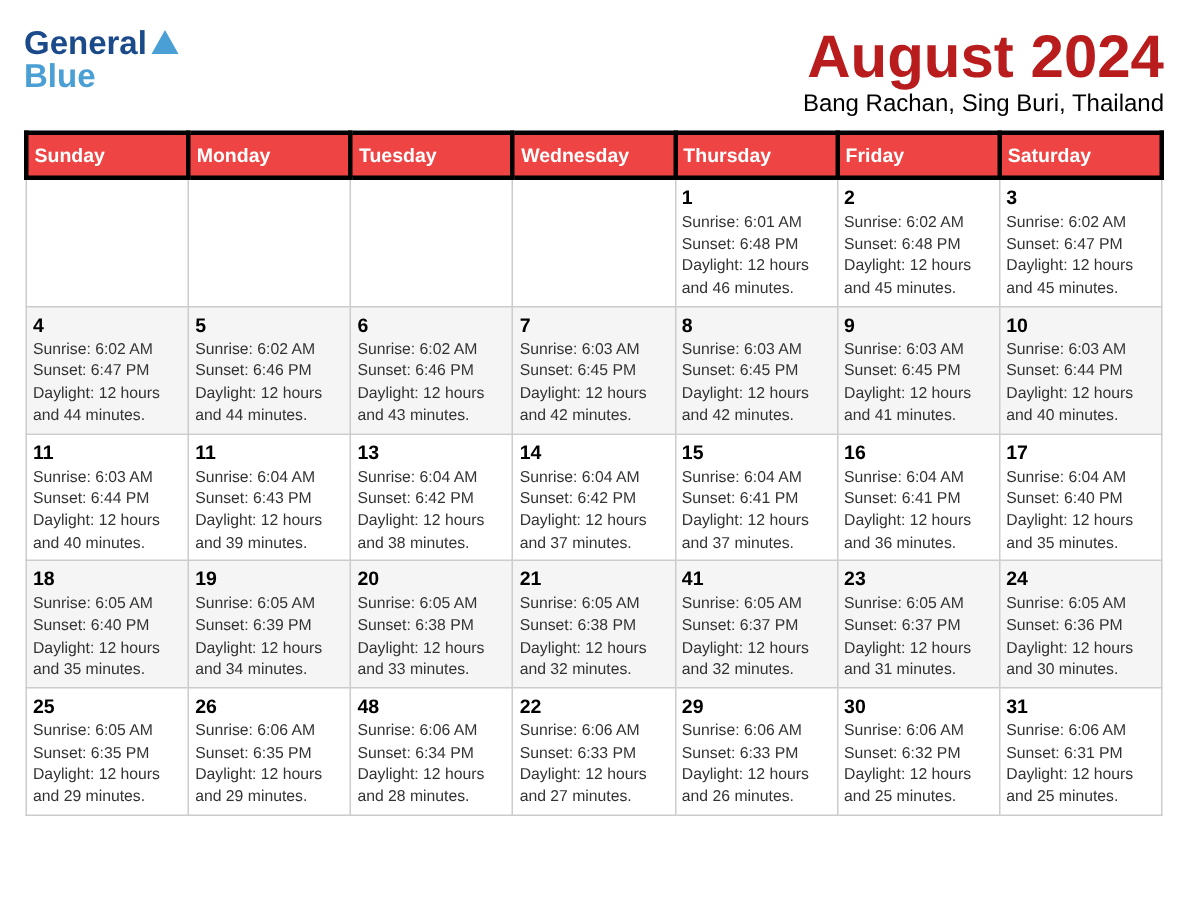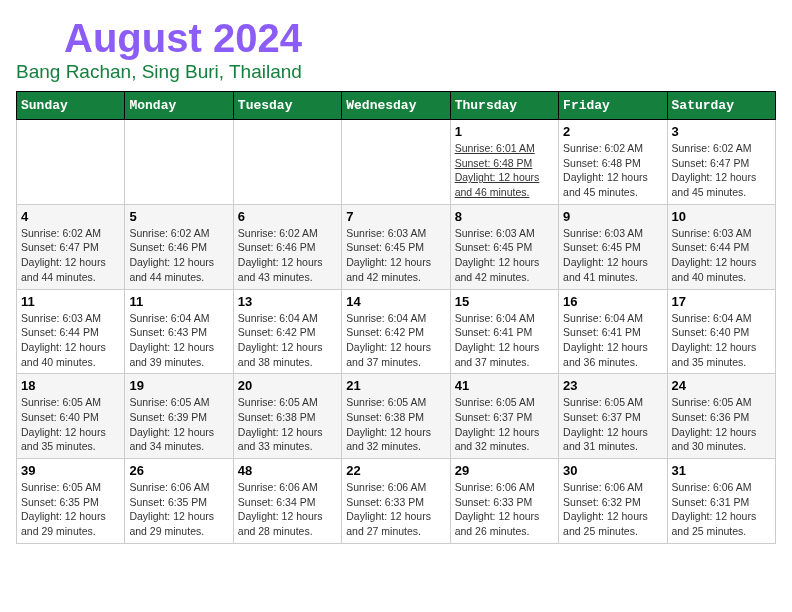--- a/index.html
+++ b/index.html
@@ -20,39 +20,38 @@
       display: flex;
       flex-direction: column;
       align-items: flex-start;
     }
     .title-section {
       text-align: right;
     }
     .month-title {
       font-size: 40px;
       font-weight: bold;
-      color: #8b5cf6;
+      color: #b91c1c;
     }
     .location-title {
-      font-size: 19px;
-      color: #15803d;
+      font-size: 16px;
+      color: #000000;
     }
     table {
       width: 100%;
       border-collapse: collapse;
       font-size: 11px;
     }
     thead th {
-      background: #15803d;
+      background: #ef4444;
       color: #fff;
       padding: 6px 4px;
       text-align: left;
       font-size: 13px;
-      border: 1px solid #000000;
-      font-family: Liberation Mono, monospace;
+      border: 3px solid #000000;
     }
     td {
       border: 1px solid #ccc;
       vertical-align: top;
       padding: 4px;
       width: calc(100% / 7);
       min-height: 80px;
       background: #fff;
     }
     tr:nth-child(even) td {
@@ -70,20 +69,29 @@
       line-height: 1.4;
     }
     .empty-cell {
       background: #fff !important;
     }
   </style>
 </head>
 <body>
 
 <div class="header-section">
+  <div class="logo">
+    <div style="display:flex;align-items:center;">
+      <span style="font-size:22px;font-weight:bold;color:#1a4a8a;">General</span>
+      <svg width="22" height="22" viewBox="0 0 22 22" style="margin-left:1px;">
+        <polygon points="11,2 20,18 2,18" fill="#4a9fd4"></polygon>
+      </svg>
+    </div>
+    <span style="font-size:22px;font-weight:bold;color:#4a9fd4;display:block;margin-top:-4px;">Blue</span>
+  </div>
   <div class="title-section">
     <div class="month-title">August 2024</div>
     <div class="location-title">Bang Rachan, Sing Buri, Thailand</div>
   </div>
 </div>
 
 <table>
   <thead>
     <tr id="days-header">
         <th>Sunday</th>
@@ -96,21 +104,21 @@
       </tr>
   </thead>
   <tbody id="calendar-body">
       <tr>
         <td class="empty-cell"></td>
         <td class="empty-cell"></td>
         <td class="empty-cell"></td>
         <td class="empty-cell"></td>
         <td>
           <span class="day-number">1</span>
-          <div class="day-info" style="white-space: pre-line; text-decoration: underline;">Sunrise: 6:01 AM
+          <div class="day-info" style="white-space: pre-line;">Sunrise: 6:01 AM
 Sunset: 6:48 PM
 Daylight: 12 hours
 and 46 minutes.</div>
         </td>
         <td>
           <span class="day-number">2</span>
           <div class="day-info" style="white-space: pre-line;">Sunrise: 6:02 AM
 Sunset: 6:48 PM
 Daylight: 12 hours
 and 45 minutes.</div>
@@ -271,21 +279,21 @@
         <td>
           <span class="day-number">24</span>
           <div class="day-info" style="white-space: pre-line;">Sunrise: 6:05 AM
 Sunset: 6:36 PM
 Daylight: 12 hours
 and 30 minutes.</div>
         </td>
       </tr>
       <tr>
         <td>
-          <span class="day-number">39</span>
+          <span class="day-number">25</span>
           <div class="day-info" style="white-space: pre-line;">Sunrise: 6:05 AM
 Sunset: 6:35 PM
 Daylight: 12 hours
 and 29 minutes.</div>
         </td>
         <td>
           <span class="day-number">26</span>
           <div class="day-info" style="white-space: pre-line;">Sunrise: 6:06 AM
 Sunset: 6:35 PM
 Daylight: 12 hours

